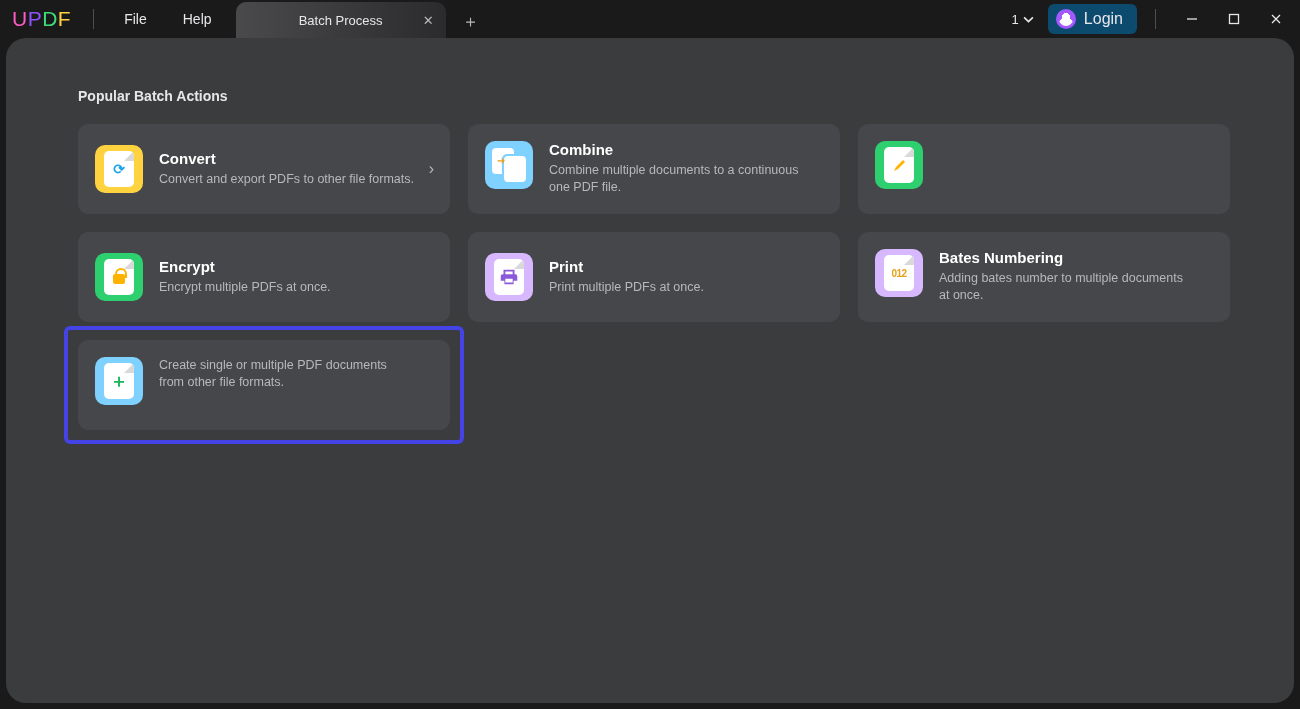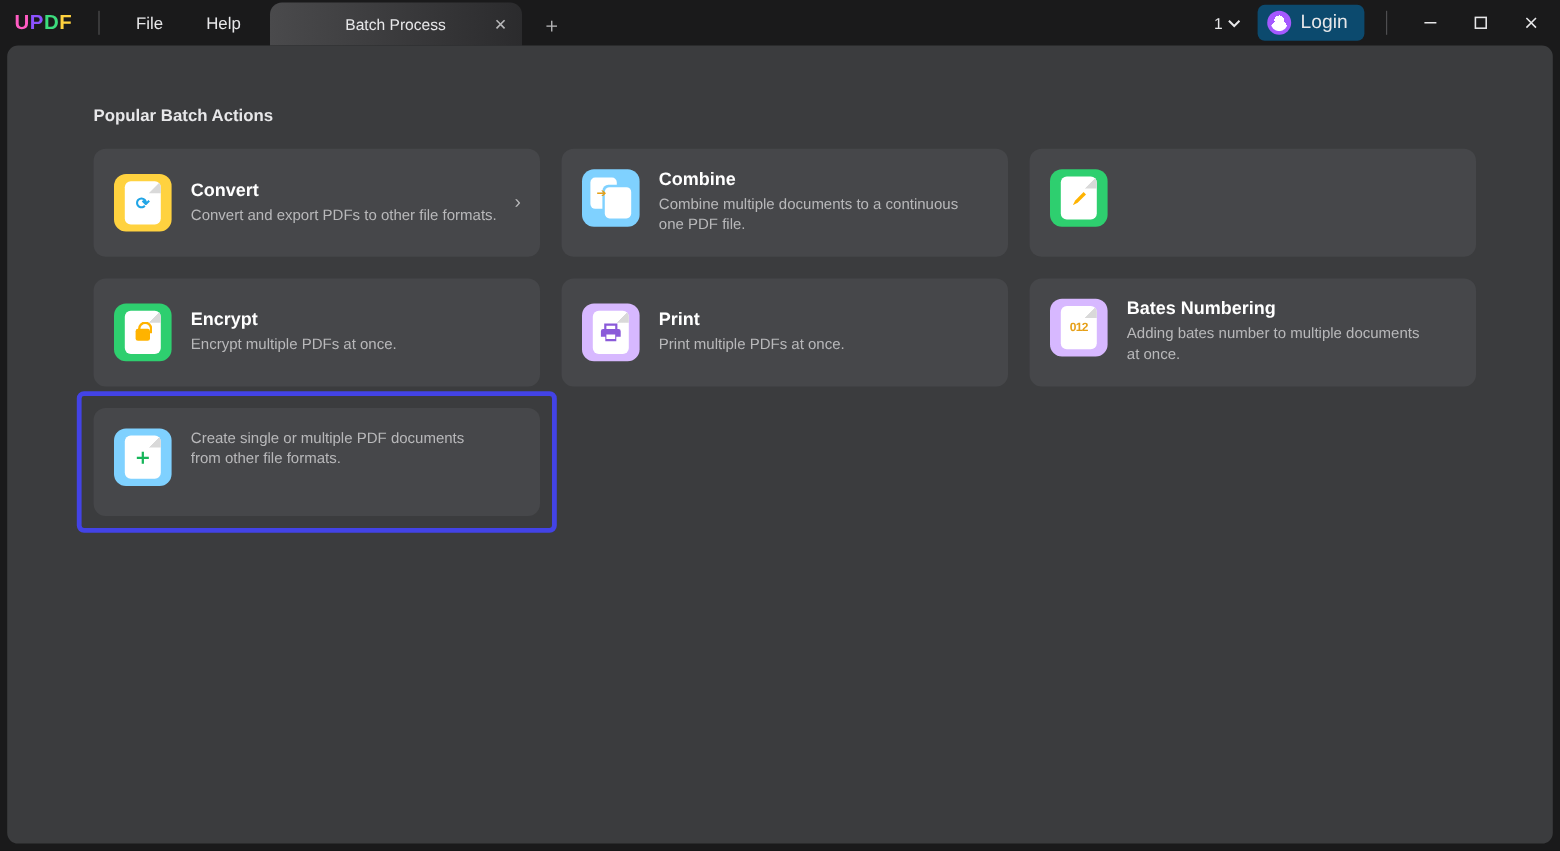--- a/index.html
+++ b/index.html
@@ -11,42 +11,42 @@
     --muted:#b8b8ba;
     --accent-blue:#4343e6;
     --tab-grad: linear-gradient(90deg,#4a4a4c 0%,#2b2b2d 100%);
   }
   *{box-sizing:border-box;font-family:"Segoe UI",Arial,sans-serif}
   html,body{margin:0;padding:0;width:1300px;height:709px;background:#000}
   body{background:var(--bg0);color:var(--text);overflow:hidden}
 
   
   .titlebar{height:38px;display:flex;align-items:center;padding:0 8px;position:relative}
-  .logo{font-weight:700;font-size:17px;letter-spacing:.5px;margin:0 10px 0 4px}
+  .logo{font-weight:400;font-size:21px;letter-spacing:.5px;margin:0 10px 0 4px}
   .logo span:nth-child(1){color:#ff5cc3}
   .logo span:nth-child(2){color:#8c52ff}
   .logo span:nth-child(3){color:#3cdc7d}
   .logo span:nth-child(4){color:#ffd23f}
   .vsep{width:1px;height:20px;background:#4e4e50;margin:0 12px}
   .menu-item{color:var(--text);font-size:14px;padding:6px 18px;cursor:pointer}
   .tabstrip{display:flex;align-items:flex-end;height:38px;margin-left:6px}
   .tab{height:36px;min-width:210px;border-radius:10px 10px 0 0;background:var(--tab-grad);display:flex;align-items:center;justify-content:center;position:relative;color:var(--text);font-size:13px;padding:0 34px}
   .tab .x{position:absolute;right:12px;font-size:13px;color:var(--muted)}
   .newtab{width:34px;height:34px;display:flex;align-items:center;justify-content:center;color:var(--muted);font-size:17px;margin-left:8px}
   .right-cluster{position:absolute;right:6px;top:0;height:38px;display:flex;align-items:center;gap:6px}
   .docnum{color:var(--text);font-size:13px;display:flex;align-items:center;gap:4px;padding:4px 8px}
   .docnum svg{width:11px;height:11px}
   .login-btn{display:flex;align-items:center;gap:8px;background:#0c4a6e;border-radius:6px;padding:5px 14px 5px 8px;cursor:pointer}
   .avatar{width:20px;height:20px;border-radius:50%;background:#a459ff;position:relative}
   .avatar::after{content:"";position:absolute;inset:3px;border-radius:50%;background:radial-gradient(circle at 50% 35%, #fff 0 4px, transparent 4px), radial-gradient(circle at 50% 85%, #fff 0 7px, transparent 7px)}
   .winbtn{width:36px;height:36px;display:flex;align-items:center;justify-content:center;color:var(--text)}
   .winbtn svg{width:12px;height:12px}
 
   
-  .workarea{position:absolute;left:6px;right:6px;top:38px;bottom:6px;border-radius:9px;background:var(--bg1);padding:50px 72px;overflow:hidden}
+  .workarea{position:absolute;left:6px;right:6px;top:38px;bottom:6px;border-radius:20px;background:var(--bg1);padding:50px 72px;overflow:hidden}
   .section-title{font-size:14px;font-weight:600;color:var(--text);margin:0 0 20px 0}
   .grid{display:grid;grid-template-columns:repeat(3,372px);gap:18px 18px}
   .card{background:var(--card);border-radius:10px;padding:17px 20px 17px 17px;display:flex;gap:16px;align-items:flex-start;position:relative;cursor:pointer;min-height:90px}
   .card .ic{width:48px;height:48px;border-radius:10px;flex:none;display:flex;align-items:center;justify-content:center}
   .card h3{margin:0 0 4px 0;font-size:15px;font-weight:600;color:#fff}
   .card p{margin:0;font-size:12.5px;line-height:1.35;color:var(--muted);max-width:255px}
   .card .chev{position:absolute;right:16px;top:50%;transform:translateY(-50%);color:var(--muted)}
   .row1{align-items:center}
 
   .hl-wrap{border:4px solid var(--accent-blue);border-radius:6px;padding:10px;width:400px;margin-left:-14px;margin-top:4px}

